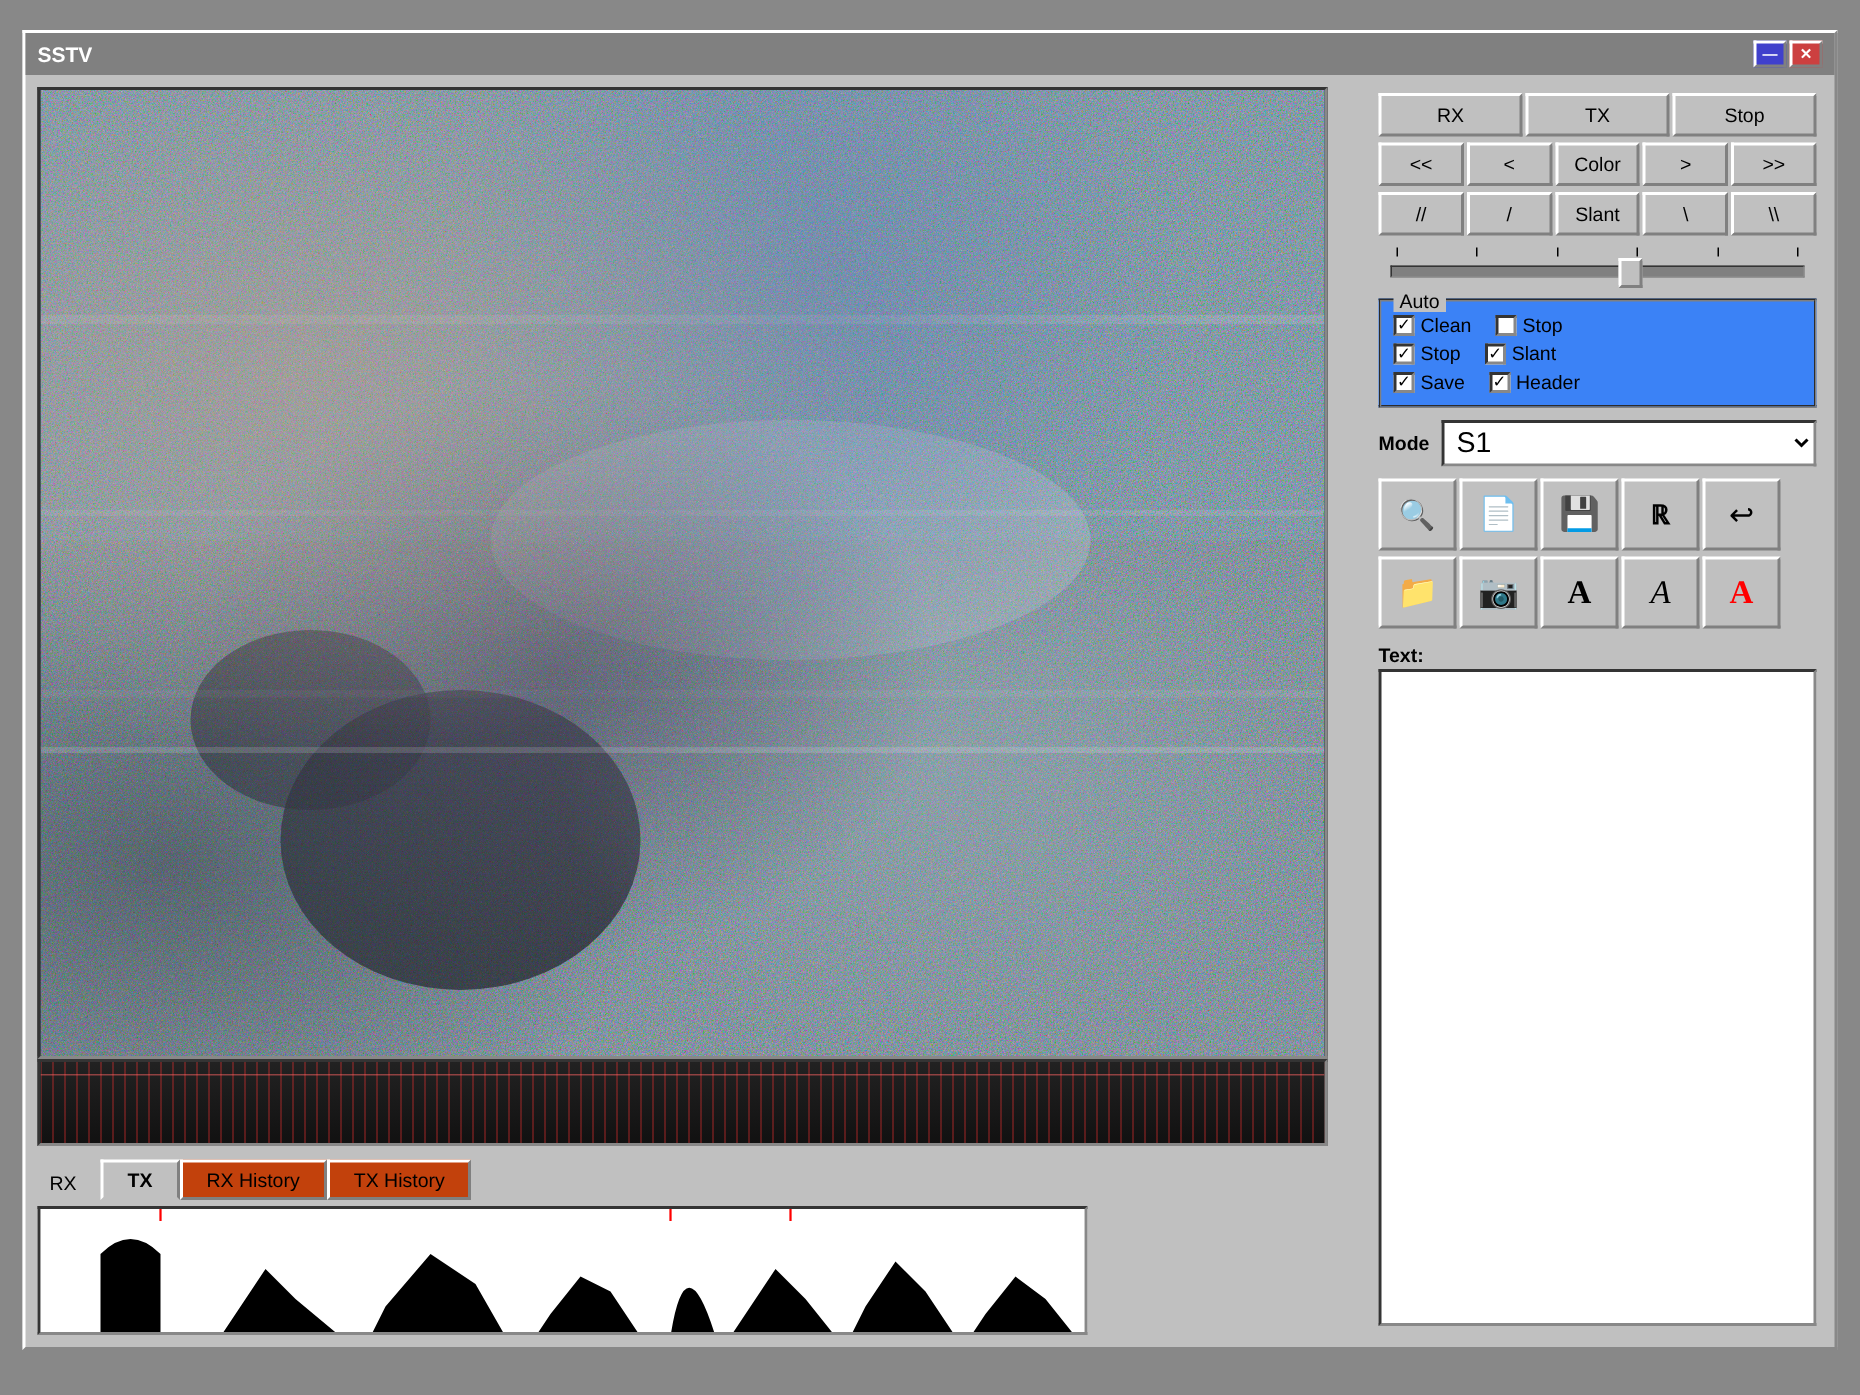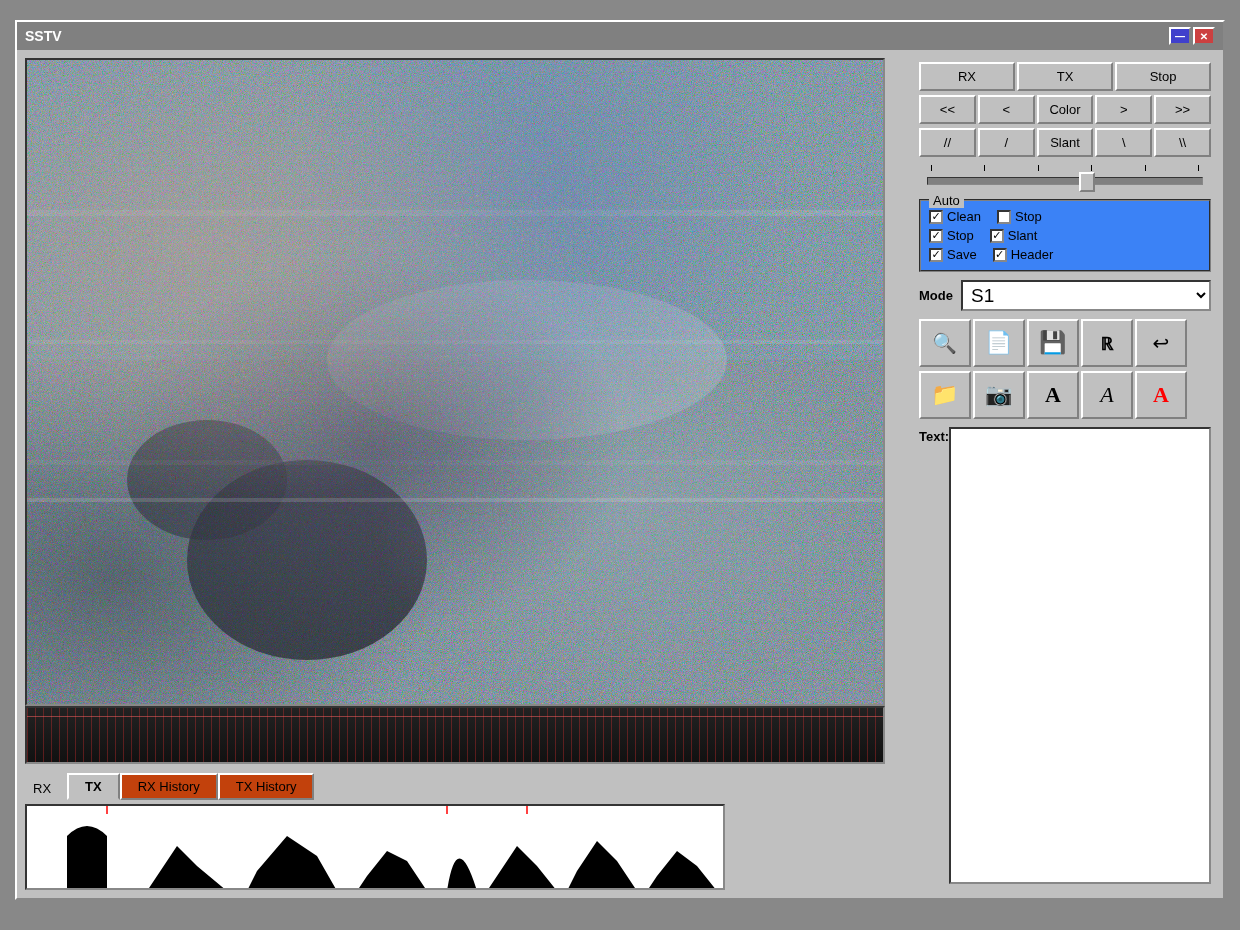--- a/index.html
+++ b/index.html
@@ -530,19 +530,19 @@
           <span style="font-size:22px;font-weight:bold;font-family:serif;">A</span>
         </button>
         <button class="icon-btn" title="Text Italic">
           <span style="font-size:22px;font-style:italic;font-family:serif;">A</span>
         </button>
         <button class="icon-btn" title="Text Red">
           <span style="font-size:22px;font-weight:bold;color:red;font-family:serif;">A</span>
         </button>
       </div>
 
-      <div style="display:flex;flex-direction:row;flex:1;padding:2px 0;">
+      <div style="display:flex;flex-direction:column;flex:1;padding:2px 0;">
         <span class="text-label">Text:</span>
         <div class="text-input"></div>
       </div>
     </div>
   </div>
 </div>
 
 </body></html>

